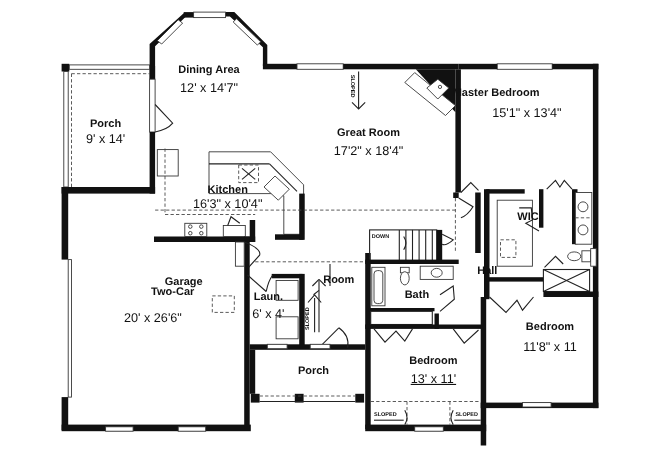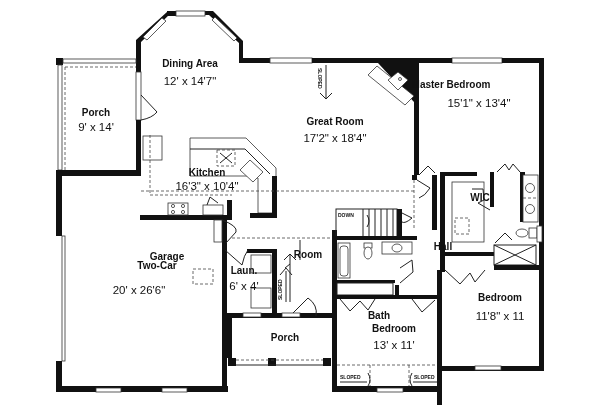--- a/index.html
+++ b/index.html
@@ -246,27 +246,27 @@
 
 <div class="lbl name" style="left:139px; top:261px;margin-left:18px;">Two-Car</div>
 <div class="lbl name" style="left:139px; top:252px;margin-left:28px;">Garage</div>
 <div class="lbl dim" style="left:139px; top:285px;">20' x 26'6"</div>
 
 <div class="lbl name" style="left:308px; top:250px;">Room</div>
 
 <div class="lbl name" style="left:244px; top:266px;">Laun.</div>
 <div class="lbl dim" style="left:244px; top:281px;">6' x 4'</div>
 
-<div class="lbl name" style="left:379px; top:264px;margin-top:47px;">Bath</div>
+<div class="lbl name" style="left:379px; top:264px;">Bath</div>
 
 <div class="lbl name" style="left:500px; top:293px;">Bedroom</div>
 <div class="lbl dim" style="left:500px; top:311px;">11'8" x 11</div>
 
 <div class="lbl name" style="left:394px; top:324px;">Bedroom</div>
-<div class="lbl dim" style="left:394px; top:340px;">13' x 11'</div>
+<div class="lbl dim" style="left:394px; top:340px;text-decoration:underline;">13' x 11'</div>
 
 <div class="lbl name" style="left:285px; top:333px;">Porch</div>
 
 <div class="tiny rot90" style="left:322px; top:68px;">SLOPED</div>
 <div class="tiny rot" style="left:278px; top:300px;">SLOPED</div>
 <div class="tiny" style="left:340px; top:375px;">SLOPED</div>
 <div class="tiny" style="left:414px; top:375px;">SLOPED</div>
 <div class="tiny" style="left:338px; top:213px;">DOWN</div>
 
 </body></html>

